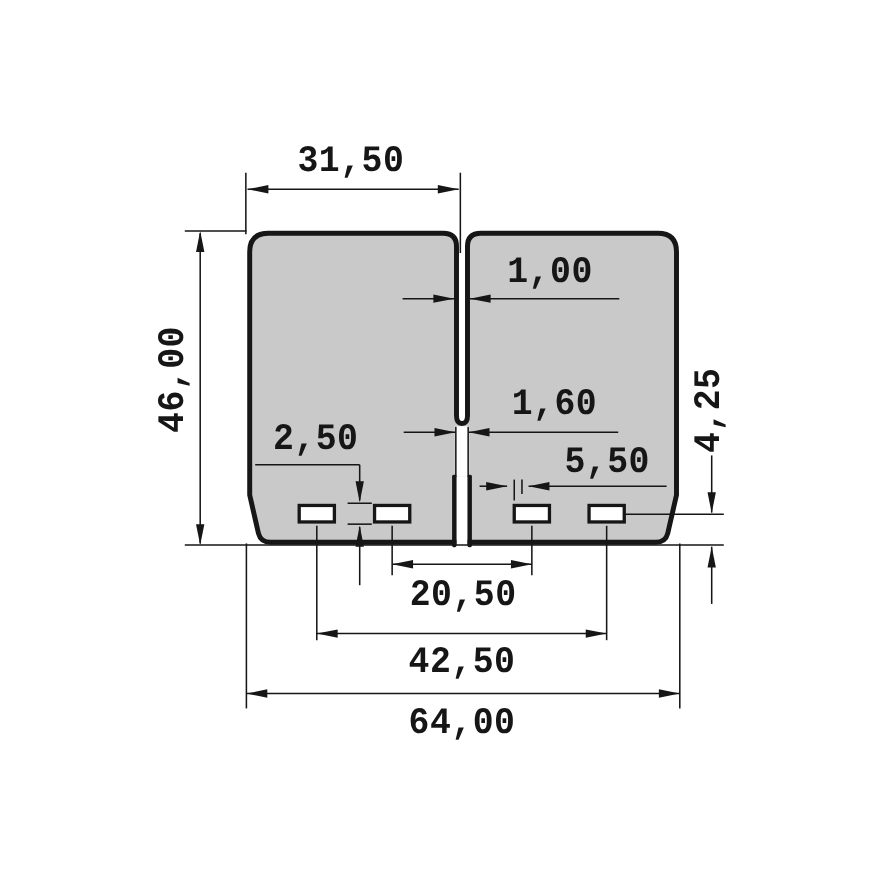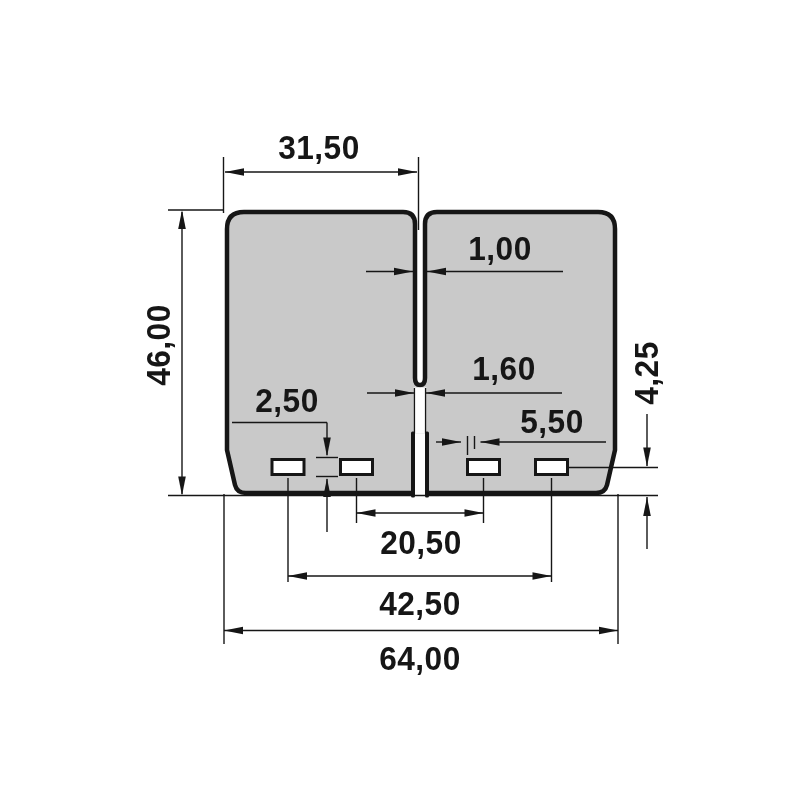--- a/index.html
+++ b/index.html
@@ -2,21 +2,21 @@
 <html style="--background: #ffffff; --petal-fill: #c9c9c9; --line: #161616;"><head>
 <meta charset="utf-8">
 <style>
   :root{
     --background:#ffffff;
     --petal-fill:#c9c9c9;
     --line:#161616;
   }
   html,body{margin:0;padding:0;background:var(--background);}
   #stage{position:relative;width:800px;height:800px;background:var(--background);
-         font-family:Liberation Sans, sans-serif;overflow:hidden;}
+         font-family:Liberation Mono, monospace;overflow:hidden;}
   #stage svg{position:absolute;left:0;top:0;}
   .petal{fill:var(--petal-fill);stroke:var(--line);stroke-width:4.5;stroke-linejoin:round;}
   .hair{stroke:var(--line);stroke-width:1.4;fill:none;}
   .arrow{fill:var(--line);stroke:none;}
   .slot{fill:#ffffff;stroke:var(--line);stroke-width:3;}
   .whitecut{fill:#ffffff;stroke:none;}
   .wall{fill:var(--line);stroke:none;}
   .dim-label{position:absolute;color:var(--line);font-weight:700;font-size:34px;
              letter-spacing:0.5px;white-space:nowrap;line-height:1;
              transform:translate(-50%,-50%) scaleX(0.93);}

